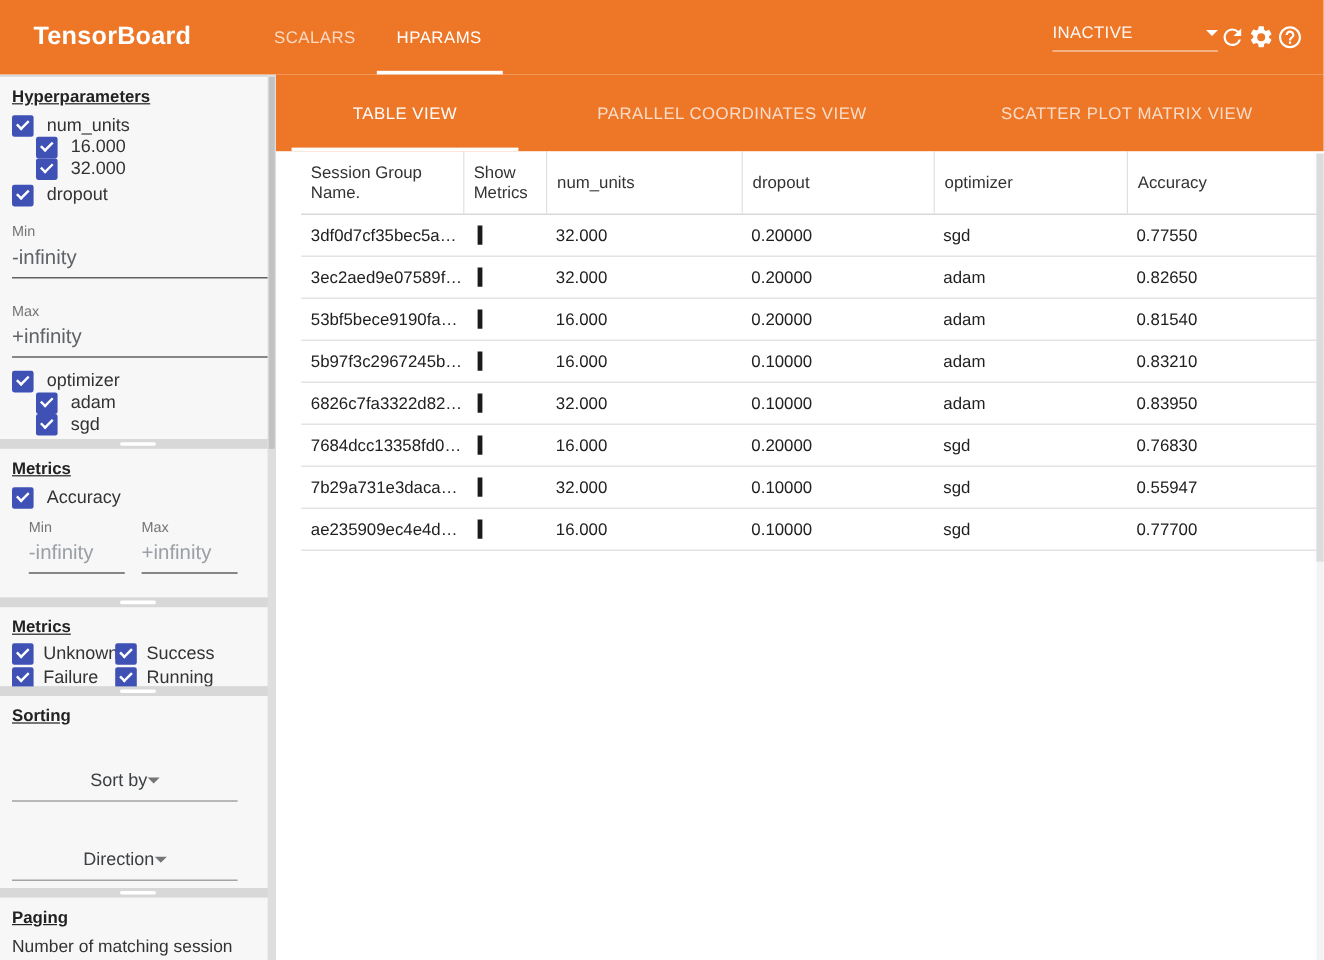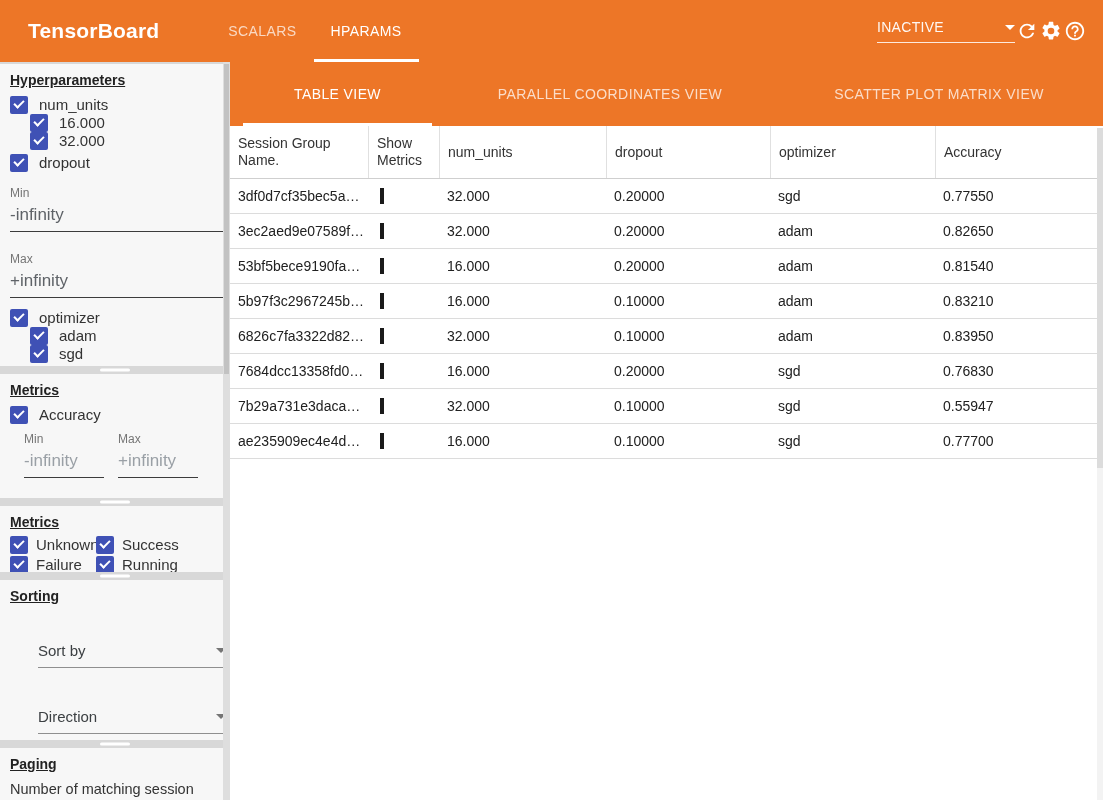--- a/index.html
+++ b/index.html
@@ -51,22 +51,22 @@
   .field { margin-top:14px; }
   .field-label { font-size:12px; color:#757575; margin-bottom:2px; }
   .field-value { font-size:17px; color:#5f6368; padding:3px 0 6px;
     border-bottom:1px solid #3c3c3c; }
   .field-value.ghost { color:#9aa0a6; }
   .two-col { display:flex; gap:14px; margin-top:8px; margin-left:14px; }
   .two-col .field { margin-top:0; width:80px; }
   .status-grid { display:grid; grid-template-columns:86px 1fr; row-gap:0;text-align:right; }
   .status-grid .cb-row { margin-top:2px; gap:8px; }
   .select-box { width:188px; border-bottom:1px solid #8f8f8f; padding-bottom:8px;
-    display:flex; justify-content:space-between; align-items:center; font-size:15px;
-    color:#3c4043; cursor:pointer;margin-left:28px; }
+    display:flex; justify-content:center; align-items:center; font-size:15px;
+    color:#3c4043; cursor:pointer; }
   .caret-down-gray { width:0; height:0; border-left:5px solid transparent;
     border-right:5px solid transparent; border-top:5px solid #757575; }
   .sel-sortby { margin-top:38px; }
   .sel-direction { margin-top:40px; }
   .paging-text { font-size:14.5px; color:#333; line-height:19px; margin-top:6px; width:192px; }
   .mini-scroll { position:absolute; right:12px; top:6px; bottom:4px; width:13px;
     background:#f1f1f1; }
   .mini-scroll .arr { height:12px; font-size:7px; color:#666; text-align:center;
     line-height:12px; cursor:pointer; }
   .mini-scroll .arr.down { position:absolute; bottom:0; left:0; right:0; }
@@ -79,21 +79,21 @@
 
   
   .view-tabs { position:absolute; left:230px; top:62px; width:873px; height:64px;
     background:#ED7627; display:flex; z-index:4; }
   .view-tab { display:flex; align-items:center; justify-content:center; font-size:14px;
     letter-spacing:0.4px; color:rgba(255,255,255,0.75); position:relative; cursor:pointer; }
   .view-tab.t1 { width:215px; } .view-tab.t2 { width:330px; } .view-tab.t3 { width:328px; }
   .view-tab.active { color:#fff; }
   .view-tab.active::after { content:""; position:absolute; left:13px; right:13px;
     bottom:0; height:3px; background:#fff; }
-  .table { position:absolute; left:230px; top:126px; width:873px; background:#fff; }
+  .table { position:absolute; left:230px; top:126px; width:873px; background:#fff;padding-left:21px; }
   .thead { display:flex; height:53px; border-bottom:1px solid #cfcfcf; }
   .th { padding:8px; font-size:14px; color:#333; display:flex; align-items:center;
     border-left:1px solid #e0e0e0; line-height:17px; }
   .th:first-child { border-left:none; }
   .tr { display:flex; height:35px; align-items:center; border-bottom:1px solid #dcdcdc;
     font-size:14px; color:#212121; }
   .td { padding:0 8px; overflow:hidden; white-space:nowrap; }
   .c1 { width:138px; } .c2 { width:71px; } .c3 { width:167px; }
   .c4 { width:164px; } .c5 { width:165px; } .c6 { width:168px; }
   .row-cb { width:16px; height:16px; border:2px solid #1a1a1a; border-radius:2px;

